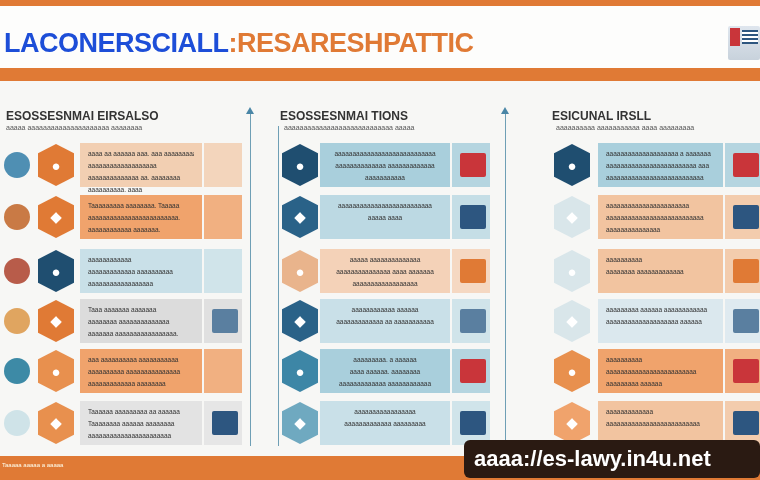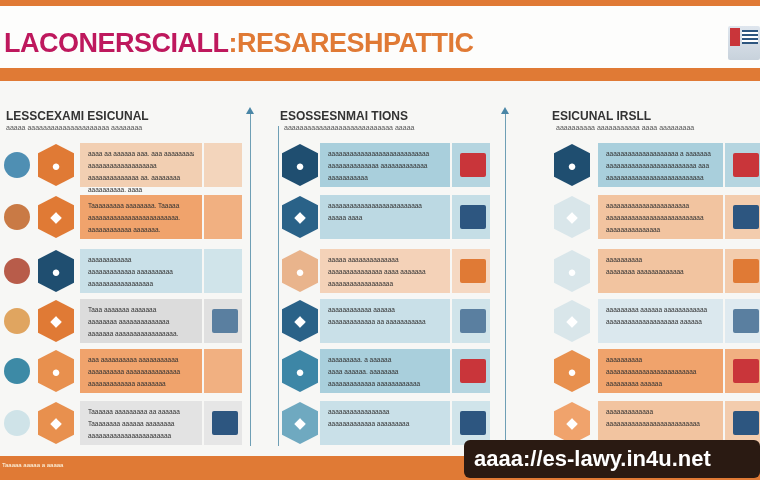--- a/index.html
+++ b/index.html
@@ -1,20 +1,20 @@
 <!DOCTYPE html>
 <html><head>
 <meta charset="utf-8">
 <style>
 *{box-sizing:border-box;margin:0;padding:0}
 body{width:760px;height:480px;overflow:hidden;background:#f4f4f2;font-family:"Liberation Sans",sans-serif;position:relative}
 .topbar{position:absolute;left:0;top:0;width:760px;height:6px;background:#e07a35}
 .header{position:absolute;left:0;top:6px;width:760px;height:62px;background:#fdfdfc}
 .title{position:absolute;left:4px;top:22px;font-size:27px;font-weight:bold;letter-spacing:-0.5px;white-space:nowrap}
-.t1{color:#be185d}.t2{color:#e07a35}
+.t1{color:#1d4ed8}.t2{color:#e07a35}
 .flagicon{position:absolute;left:728px;top:20px;width:32px;height:34px;background:linear-gradient(#dfe6ee,#c8d2dc);border-radius:2px}
 .flagicon:before{content:"";position:absolute;left:2px;top:2px;width:10px;height:18px;background:#c9353a}
 .flagicon:after{content:"";position:absolute;left:14px;top:4px;width:16px;height:14px;background:repeating-linear-gradient(#2d5680 0 2px,#fff 2px 4px)}
 .orangeband{position:absolute;left:0;top:68px;width:760px;height:13px;background:#e07a35}
 .main{position:absolute;left:0;top:81px;width:760px;height:375px;background:#f7f7f5}
 .col{position:absolute;top:0;height:375px}
 .col-h{position:absolute;top:28px;font-size:12px;font-weight:bold;color:#333;white-space:nowrap}
 .col-s{position:absolute;top:43px;font-size:7px;color:#555;white-space:nowrap}
 .vline{position:absolute;width:1px;background:#6f9fb5}
 .arrow{position:absolute;width:0;height:0;border-left:4px solid transparent;border-right:4px solid transparent;border-bottom:7px solid #4a86a6}
@@ -37,21 +37,21 @@
 <div class="header">
   <div class="title">
     <span class="t1">LACONERSCIALL</span><span class="t2">:</span><span class="t2">RESARESHPATTIC</span>
   </div>
   <div class="flagicon"></div>
 </div>
 <div class="orangeband"></div>
 
 <div class="main" id="main">
     <div class="col" style="left: 0px; width: 250px;">
-      <div class="col-h" style="left: 6px;">LESSCEXAMI ESICUNAL</div>
+      <div class="col-h" style="left: 6px;">ESOSSESNMAI EIRSALSO</div>
       <div class="col-s" style="left: 6px;">aaaaa aaaaaaaaaaaaaaaaaaaaa aaaaaaaa</div>
       <div class="vline" style="left: 250px; top: 30px; height: 335px;"></div>
       <div class="arrow" style="left: 246px; top: 26px;"></div>
       <div class="row" style="top: 62px; left: 0px; width: 250px;">
         <div class="side" style="left: 4px; top: 9px; background: rgb(79, 143, 179);"></div>
         <div class="hex" style="left: 38px; top: 1px; background: rgb(224, 122, 53);">
           <span>●</span>
         </div>
         <div class="card" style="left: 80px; width: 122px; background: rgb(242, 207, 178);">
           <div class="l">aaaa aa aaaaaa aaa. aaa aaaaaaaaa</div>
@@ -117,21 +117,21 @@
         </div>
         <div class="card" style="left: 80px; width: 122px; background: rgb(227, 227, 227);">
           <div class="l">Taaaaaa aaaaaaaaa aa aaaaaa</div>
           <div class="l">Taaaaaaaa aaaaaa aaaaaaaa</div>
           <div class="l">aaaaaaaaaaaaaaaaaaaaaaa</div>
         </div>
         <div class="tab" style="left: 204px; width: 38px; background: rgb(227, 227, 227); opacity: 0.85;"></div>
         <div class="thumb" style="left: 212px; top: 10px; background: rgb(45, 86, 128); border-radius: 2px;"></div>
       </div>
     </div>
-    <div class="col" style="left: 260px; width: 250px;">
+    <div class="col" style="left: 260px; width: 250px; text-align: center;">
       <div class="col-h" style="left: 20px;">ESOSSESNMAI TIONS</div>
       <div class="col-s" style="left: 24px;">aaaaaaaaaaaaaaaaaaaaaaaaaaaa aaaaa</div>
       <div class="vline" style="left: 245px; top: 30px; height: 335px;"></div>
       <div class="arrow" style="left: 241px; top: 26px;"></div>
       <div class="vline" style="left: 18px; top: 45px; height: 320px;"></div>
       <div class="row" style="top: 62px; left: 0px; width: 250px;">
         <div class="hex" style="left: 22px; top: 1px; background: rgb(31, 78, 112);">
           <span>●</span>
         </div>
         <div class="card" style="left: 60px; width: 130px; background: rgb(169, 207, 220);">

